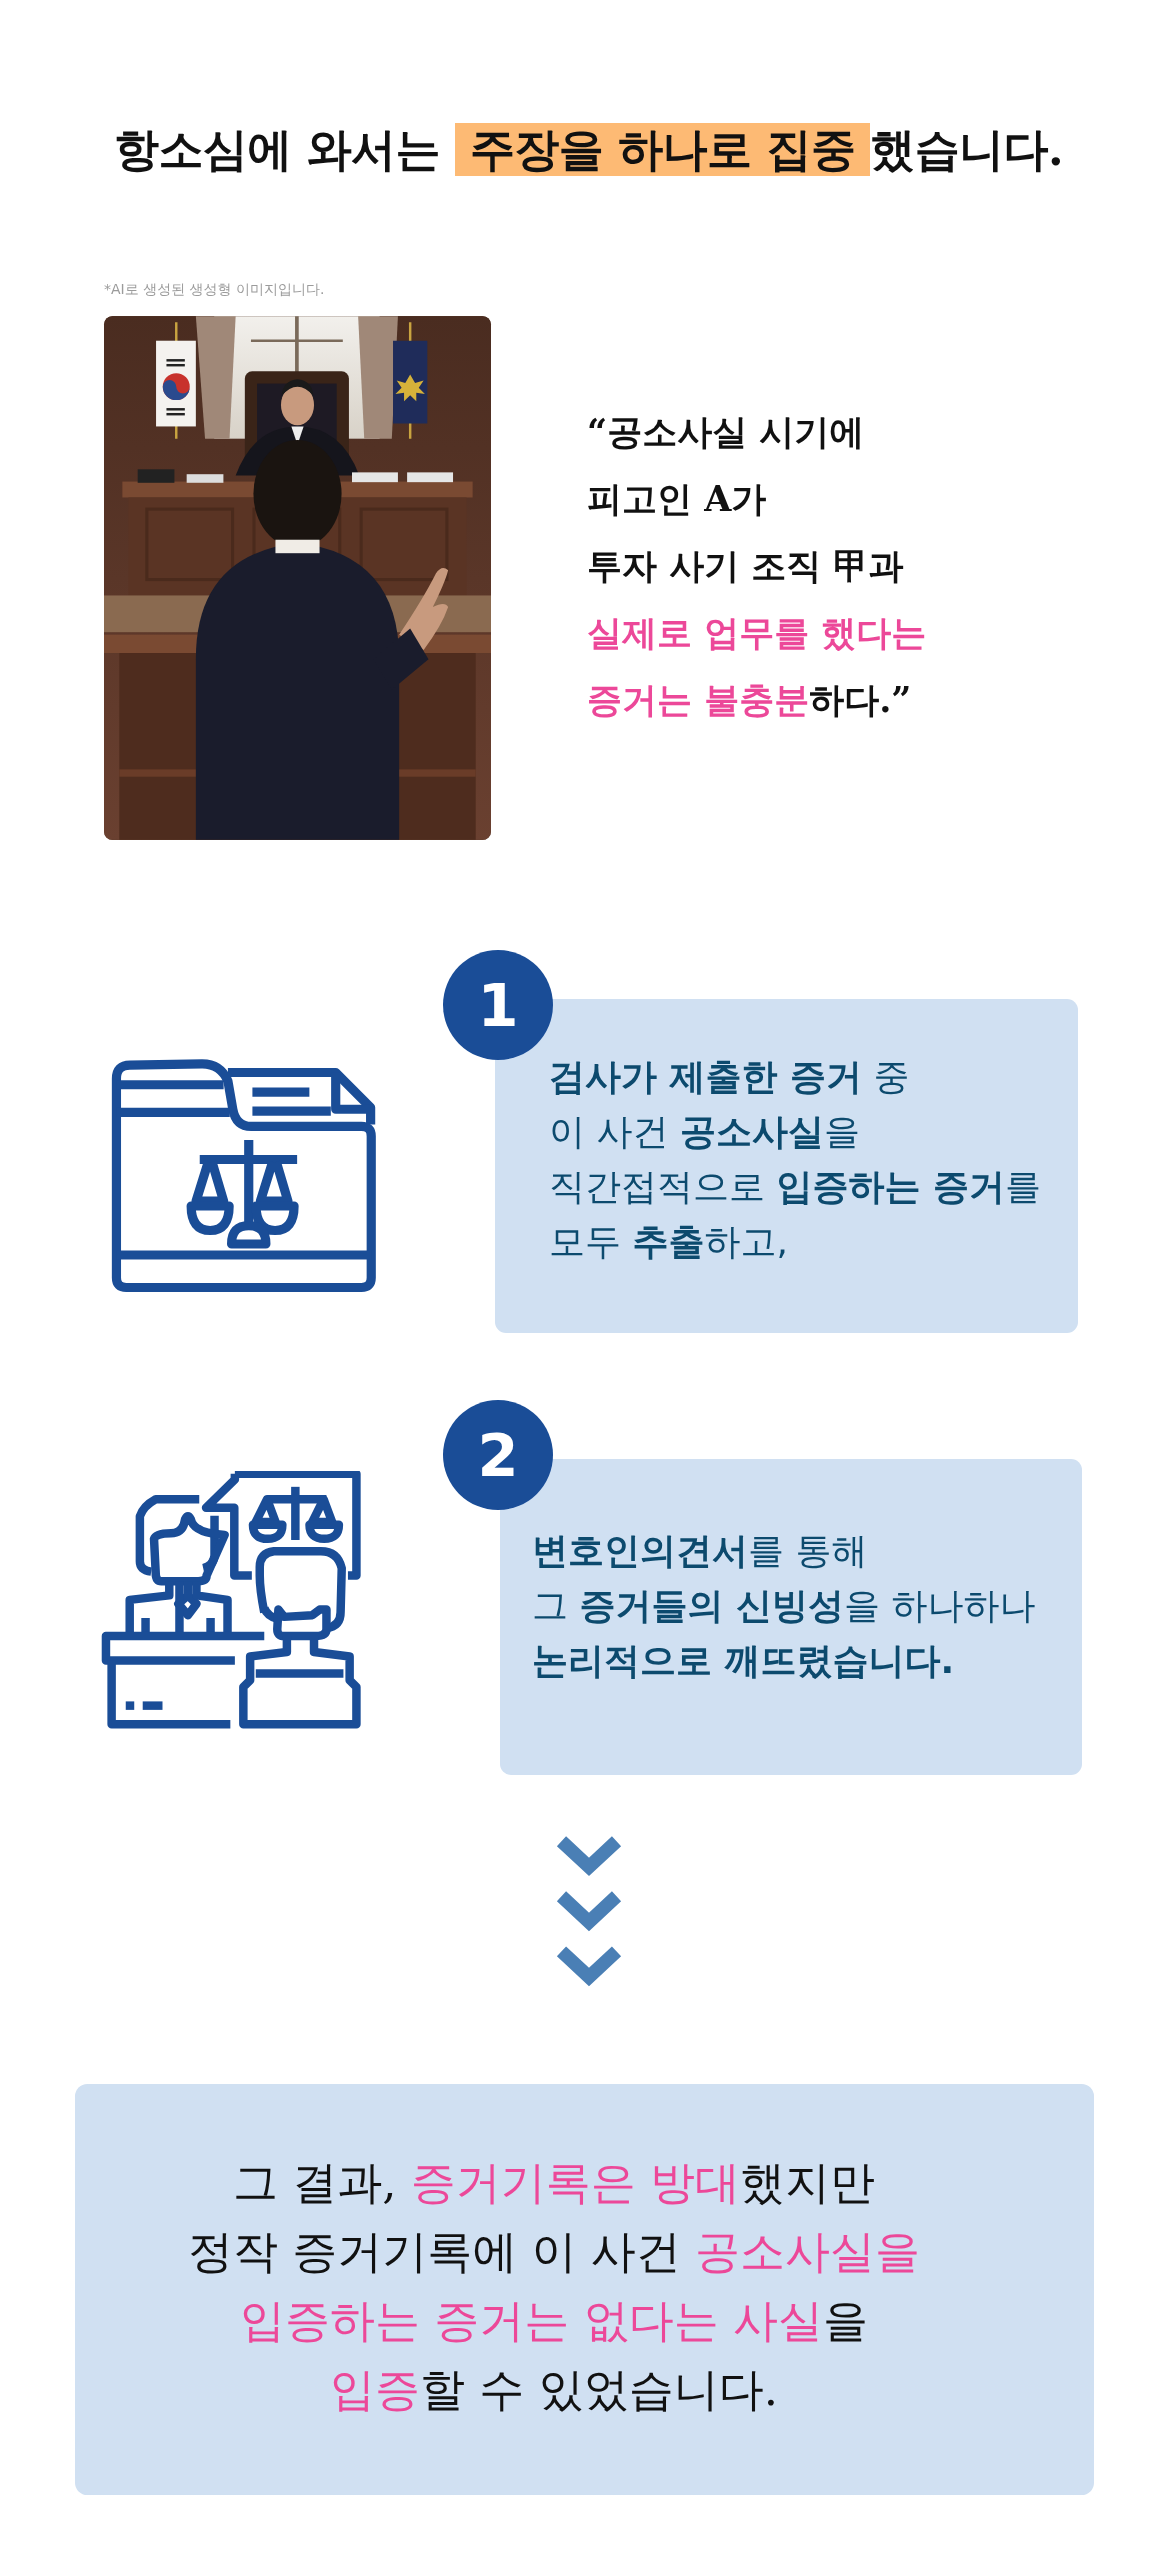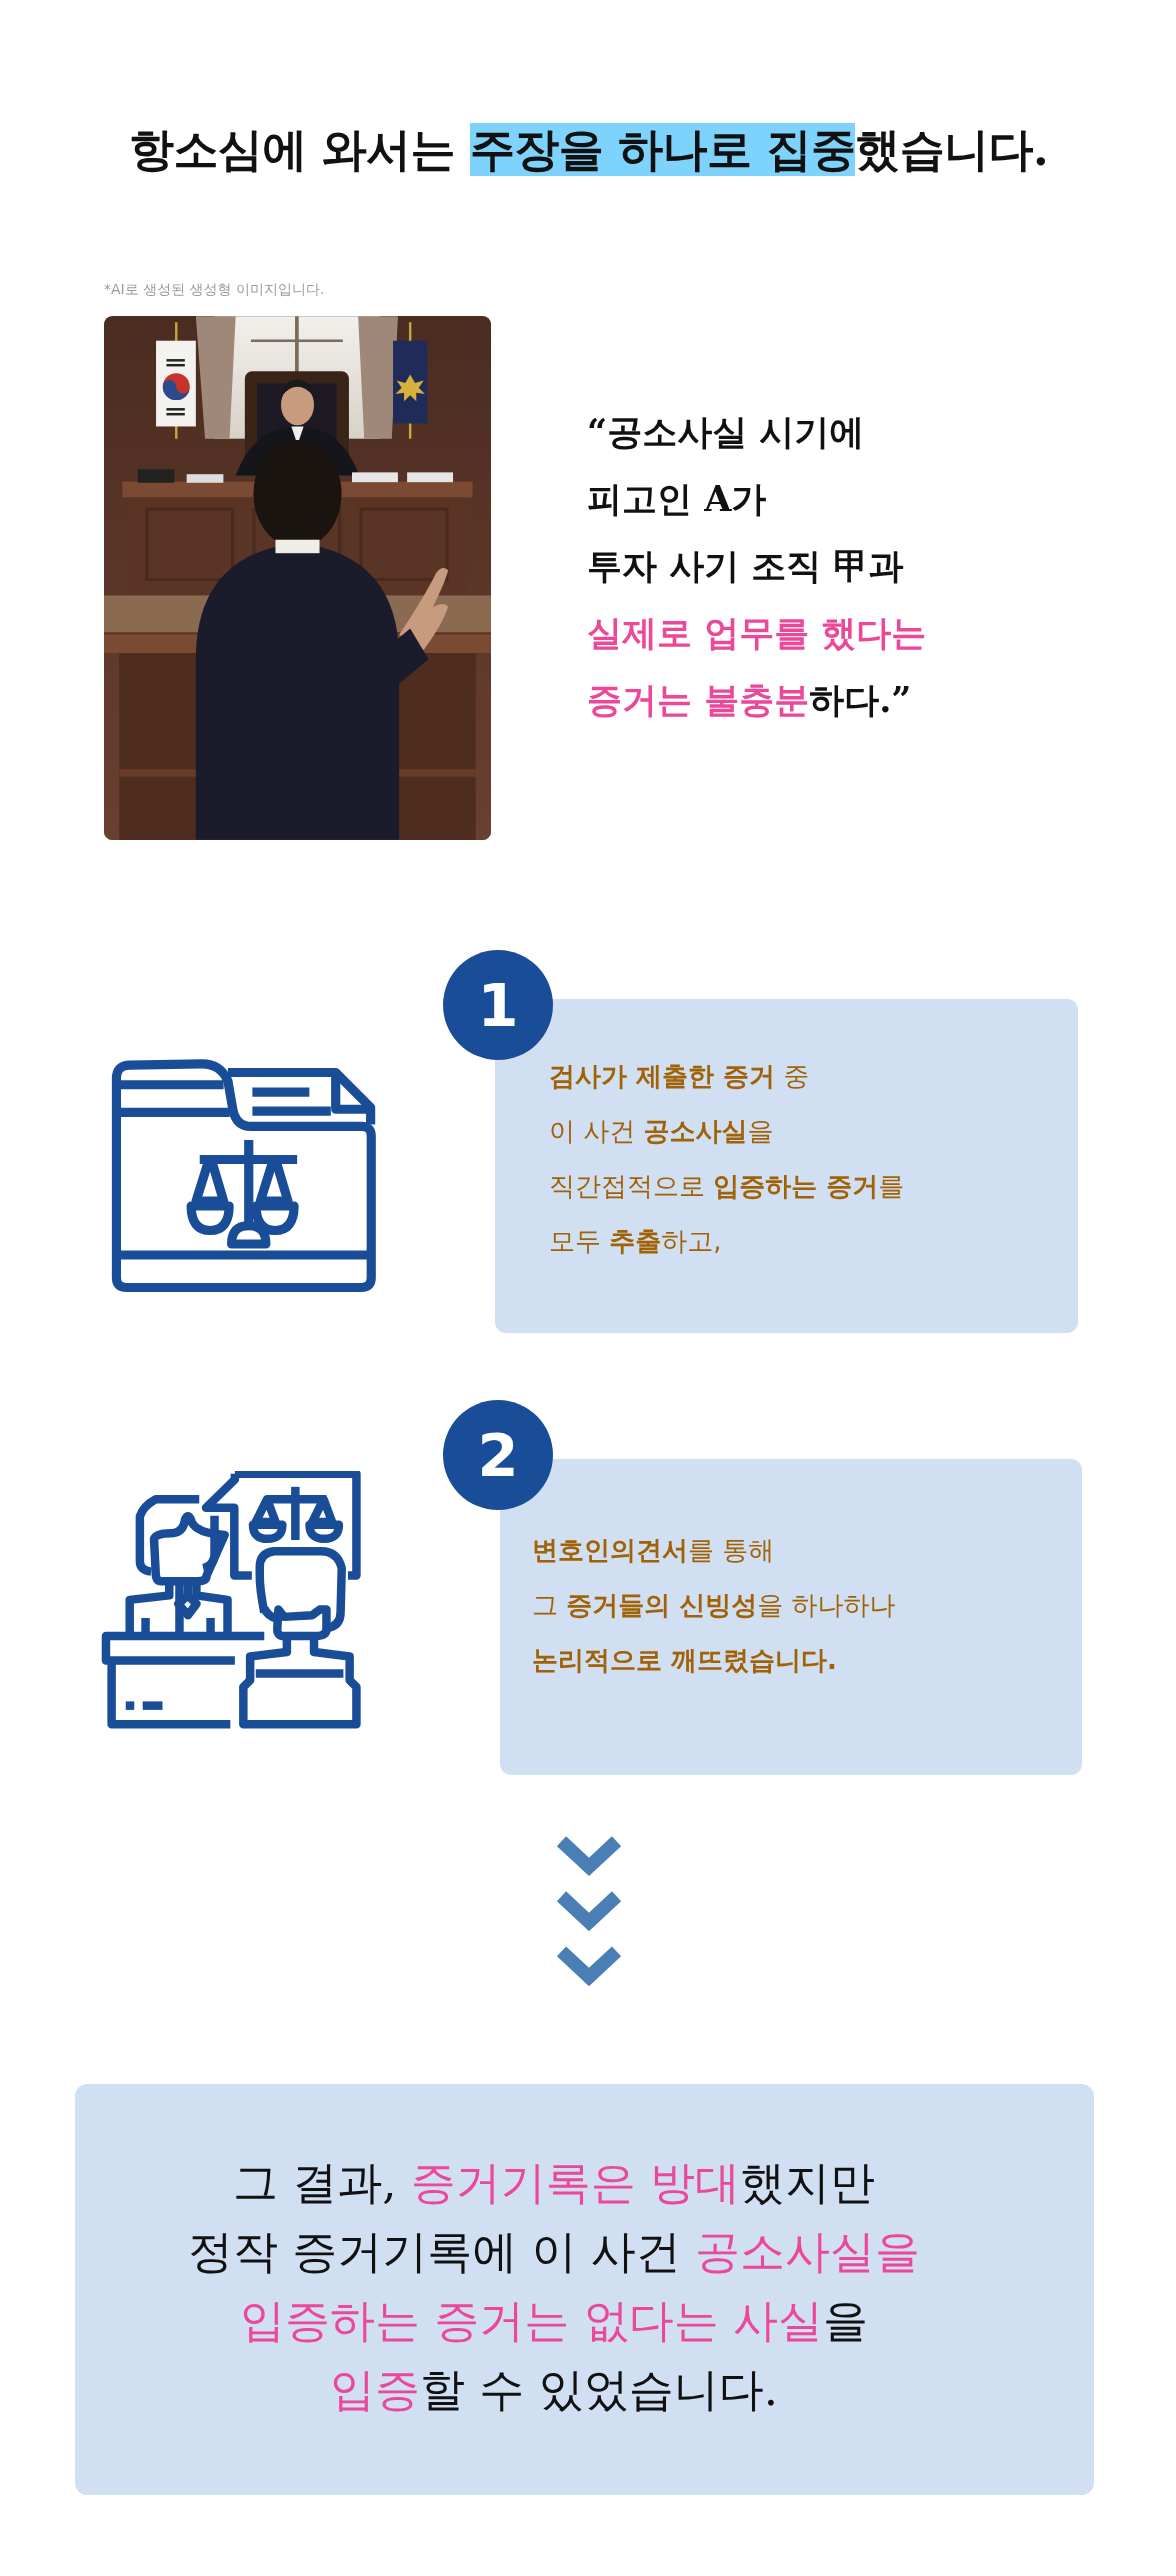--- a/index.html
+++ b/index.html
@@ -6,38 +6,38 @@
   body { width: 1177px; height: 2576px; position: relative; overflow: hidden;
          font-family: "DejaVu Sans", "Liberation Sans", sans-serif; color: #111; }
   .abs { position: absolute; }
   .serif { font-family: "DejaVu Serif", "Liberation Serif", serif; }
   .red { color: #ec4899; }
   .b { font-weight: 700; }
 
   
   #heading { left: 0; width: 1177px; top: 116px; text-align: center;
              font-size: 45px; font-weight: 700; line-height: 67px; letter-spacing: -0.6px; }
-  #heading .hl { background: #7dd3fc; padding: 0 0; }
+  #heading .hl { background: #fdba74; padding: 0 15px; }
 
   
   #caption { left: 104px; top: 281px; font-size: 14px; color: #9b9b9b; }
 
   
   #photo { left: 104px; top: 316px; width: 387px; height: 524px; border-radius: 8.6px;
            overflow: hidden; background: #5a3a2a; }
 
   
   #quote { left: 587px; top: 398px; font-size: 35px; font-weight: 700; line-height: 67px; }
 
   
   .step-box { background: #d0e0f2; border-radius: 11px; }
   .step-circle { width: 110px; height: 110px; border-radius: 50%; background: #1a4d97;
                  color: #fff; font-size: 59px; font-weight: 700; display: flex;
                  align-items: center; justify-content: center; }
-  .step-text { font-size: 26px; line-height: 55px; color: #a16207; }
+  .step-text { font-size: 36px; line-height: 55px; color: #0c4a6e; }
 
   #box1 { left: 495px; top: 999px; width: 583px; height: 334px; }
   #circle1 { left: 443px; top: 950px; }
   #text1 { left: 549px; top: 1049px; }
 
   #box2 { left: 500px; top: 1459px; width: 582px; height: 316px; }
   #circle2 { left: 443px; top: 1400px; }
   #text2 { left: 532px; top: 1523px; }
 
   #icon1 { left: 98px; top: 1048px; }

